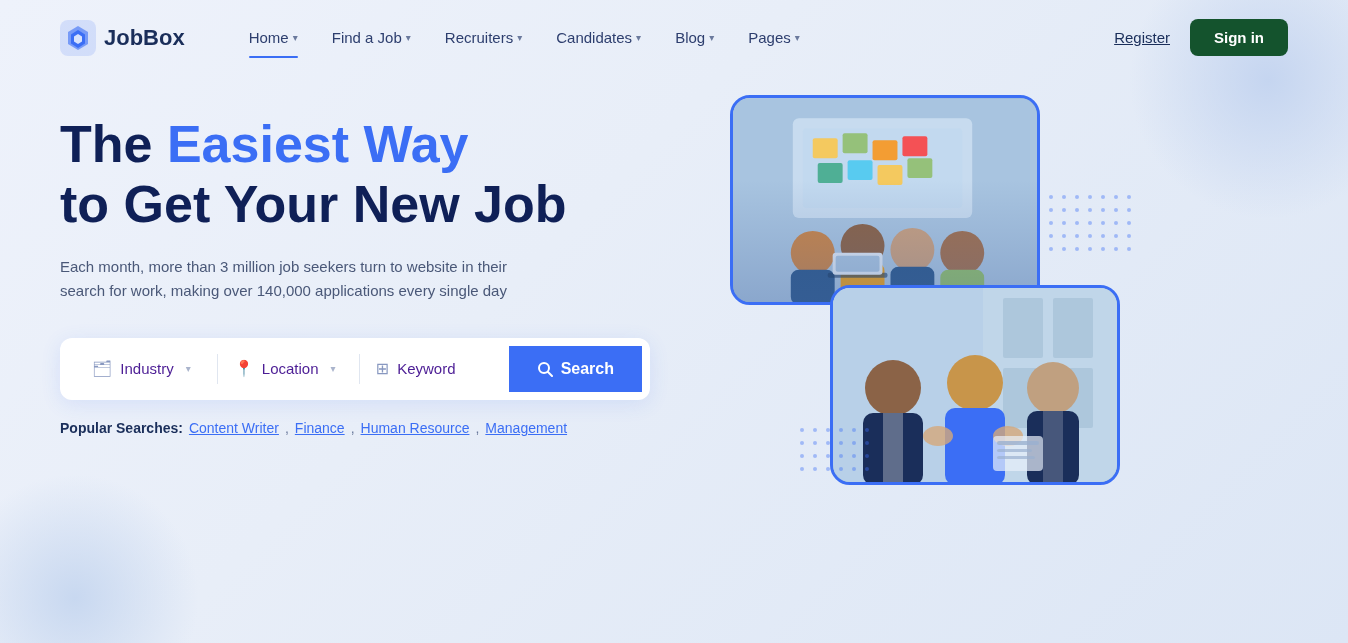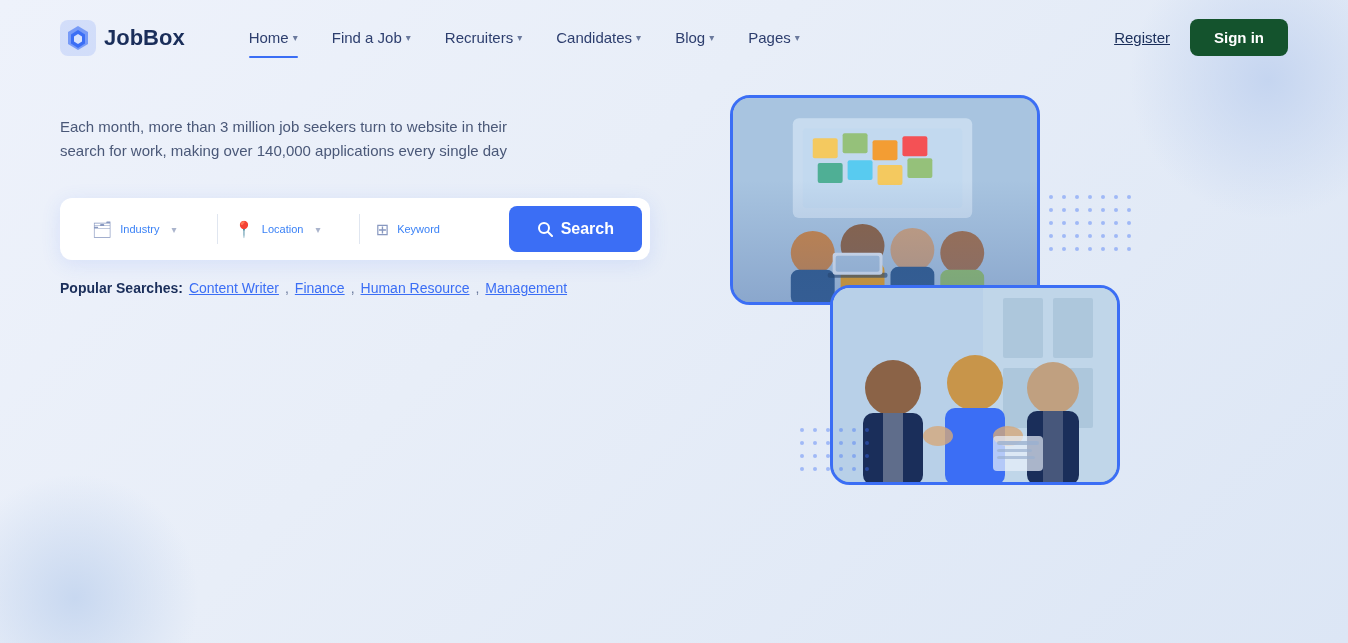--- a/index.html
+++ b/index.html
@@ -185,22 +185,22 @@
       cursor: pointer;
       flex: 1;
     }
 
     .search-field .field-icon {
       color: #8898c0;
       font-size: 16px;
     }
 
     .search-field .field-label {
-      font-size: 11px;
-      color: #3b82f6;
+      font-size: 15px;
+      color: #4c1d95;
     }
 
     .search-field .field-chevron {
       font-size: 10px;
       color: #aab4cc;
       margin-left: 4px;
     }
 
     .search-divider {
       width: 1px;
@@ -209,21 +209,21 @@
     }
 
     .search-btn {
       display: flex;
       align-items: center;
       gap: 8px;
       background: #3b6ef5;
       color: white;
       border: none;
       padding: 14px 28px;
-      border-radius: 8px;
+      border-radius: 0;
       font-size: 16px;
       font-weight: 600;
       cursor: pointer;
       margin-left: 8px;
     }
 
     .popular-searches {
       display: flex;
       align-items: center;
       gap: 6px;
@@ -377,20 +377,24 @@
   </div>
 
   <div class="nav-actions">
     <span class="register-link">Register</span>
     <button class="signin-btn">Sign in</button>
   </div>
 </nav>
 
 <main>
   <div class="hero-left">
+    <h1 class="hero-title">
+      <span>The </span><span class="highlight">Easiest Way</span><br>
+      <span>to Get Your New Job</span>
+    </h1>
     <p class="hero-subtitle">Each month, more than 3 million job seekers turn to website in their search for work, making over 140,000 applications every single day</p>
 
     <div class="search-bar">
       <div class="search-field">
         <span class="field-icon">🗂</span>
         <span class="field-label">Industry</span>
         <span class="field-chevron">▾</span>
       </div>
       <div class="search-divider"></div>
       <div class="search-field">

